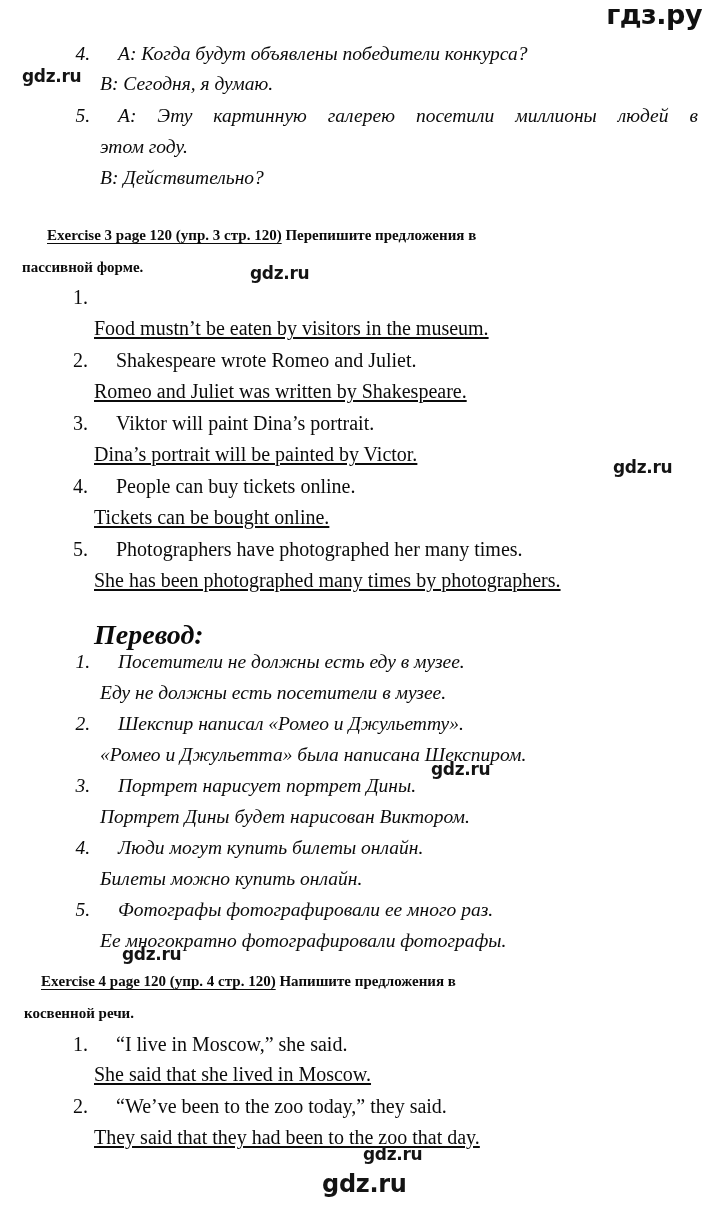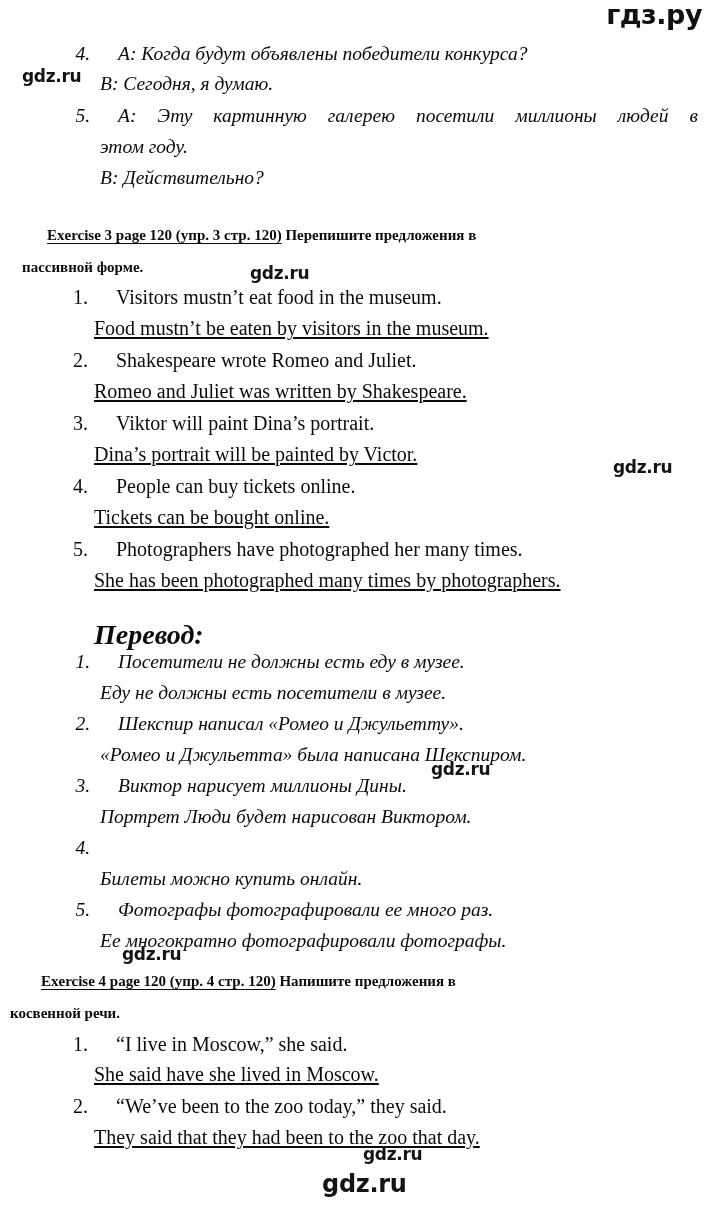--- a/index.html
+++ b/index.html
@@ -149,21 +149,20 @@
   <div class="blk it" style="left:100px; top:137px;">этом году.</div>
   <div class="blk it" style="left:100px; top:168px;">B: Действительно?</div>
 
   <div class="head" style="left:47px; top:228px;">
     <span class="u">Exercise 3 page 120 (упр. 3 стр. 120)</span><span> Перепишите предложения в</span>
   </div>
   <div class="head" style="left:22px; top:260px;">пассивной форме.</div>
 
   <div class="item" style="left:58px; top:287px;">
     <span class="num en">1.</span>
-    <span class="txt en">Visitors mustn’t eat food in the museum.</span>
   </div>
   <div class="blk en u" style="left:94px; top:318px;">Food mustn’t be eaten by visitors in the museum.</div>
 
   <div class="item" style="left:58px; top:350px;">
     <span class="num en">2.</span>
     <span class="txt en">Shakespeare wrote Romeo and Juliet.</span>
   </div>
   <div class="blk en u" style="left:94px; top:381px;">Romeo and Juliet was written by Shakespeare.</div>
 
   <div class="item" style="left:58px; top:413px;">
@@ -193,45 +192,46 @@
   <div class="blk it" style="left:100px; top:683px;font-style:italic;">Еду не должны есть посетители в музее.</div>
 
   <div class="item" style="left:60px; top:714px;">
     <span class="num it">2.</span>
     <span class="txt it">Шекспир написал «Ромео и Джульетту».</span>
   </div>
   <div class="blk it" style="left:100px; top:745px;">«Ромео и Джульетта» была написана Шекспиром.</div>
 
   <div class="item" style="left:60px; top:776px;">
     <span class="num it">3.</span>
-    <span class="txt it">Виктор нарисует миллионы Дины.</span>
-  </div>
-  <div class="blk it" style="left:100px; top:807px;">Портрет Люди будет нарисован Виктором.</div>
+    <span class="txt it">Портрет нарисует портрет Дины.</span>
+  </div>
+  <div class="blk it" style="left:100px; top:807px;">Портрет Дины будет нарисован Виктором.</div>
 
   <div class="item" style="left:60px; top:838px;">
     <span class="num it">4.</span>
+    <span class="txt it">Люди могут купить билеты онлайн.</span>
   </div>
   <div class="blk it" style="left:100px; top:869px;">Билеты можно купить онлайн.</div>
 
   <div class="item" style="left:60px; top:900px;">
     <span class="num it">5.</span>
     <span class="txt it">Фотографы фотографировали ее много раз.</span>
   </div>
   <div class="blk it" style="left:100px; top:931px;">Ее многократно фотографировали фотографы.</div>
 
   <div class="head" style="left:41px; top:974px;">
     <span class="u">Exercise 4 page 120 (упр. 4 стр. 120)</span><span> Напишите предложения в</span>
   </div>
-  <div class="head" style="left:10px; top:1006px;">косвенной речи.</div>
+  <div class="head" style="left:24px; top:1006px;">косвенной речи.</div>
 
   <div class="item" style="left:58px; top:1034px;">
     <span class="num en">1.</span>
     <span class="txt en">“I live in Moscow,” she said.</span>
   </div>
-  <div class="blk en u" style="left:94px; top:1064px;">She said have she lived in Moscow.</div>
+  <div class="blk en u" style="left:94px; top:1064px;">She said that she lived in Moscow.</div>
 
   <div class="item" style="left:58px; top:1096px;">
     <span class="num en">2.</span>
     <span class="txt en">“We’ve been to the zoo today,” they said.</span>
   </div>
   <div class="blk en u" style="left:94px; top:1127px;text-align:right;">They said that they had been to the zoo that day.</div>
 
   <div class="wm wm-a">gdz.ru</div>
   <div class="wm wm-b">gdz.ru</div>
   <div class="wm wm-c">gdz.ru</div>

